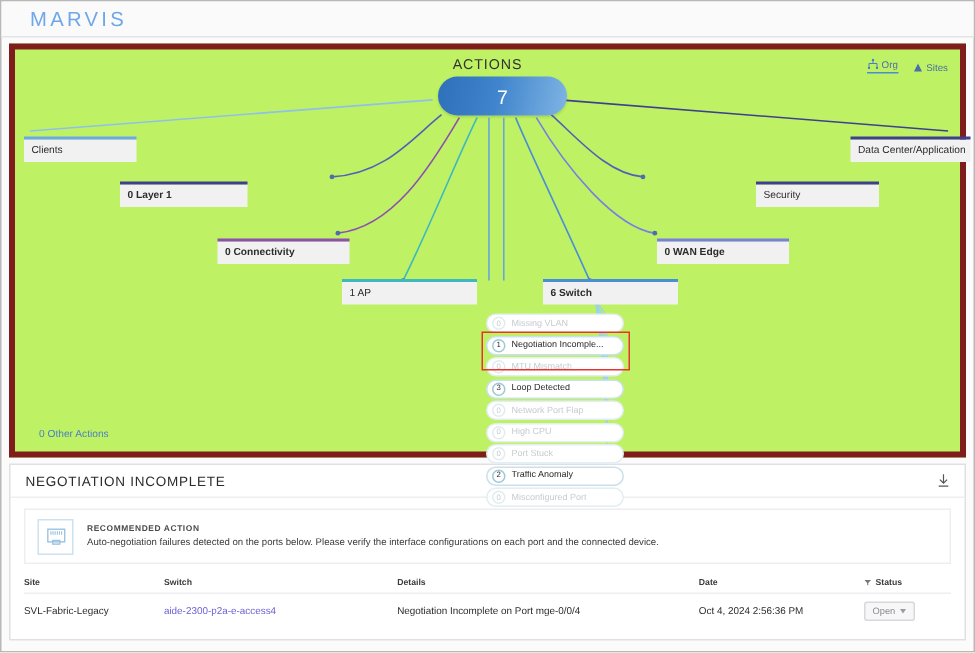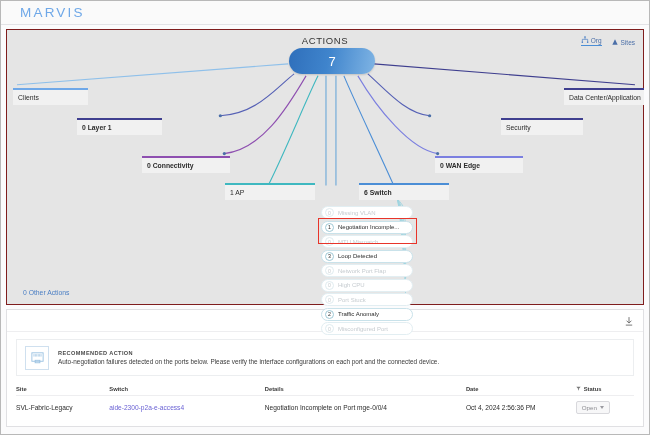--- a/index.html
+++ b/index.html
@@ -29,22 +29,22 @@
     letter-spacing: 2.2px;
     color: #6fa8e8;
     font-weight: 400;
   }
 
   
   .topo-card {
     position: relative;
     margin: 4px 5px 0 5px;
     height: 276px;
-    background: #e5e5e5;
-    border: 1px solid #7f1d1d;
+    background: #bef264;
+    border: 4px solid #7f1d1d;
   }
   .topo-svg { position: absolute; inset: 0; }
 
   .actions-title {
     position: absolute; left: 0; right: 0; top: 5px;
     text-align: center;
     font-size: 9.5px;
     letter-spacing: 0.6px;
     color: #333;
   }
@@ -361,20 +361,21 @@
       </div>
     </div>
 
     <div class="sel-box"></div>
 
     <div class="other-actions">0 Other Actions</div>
   </div>
 
   <div class="detail-card">
     <div class="detail-head">
+      <div class="detail-title">NEGOTIATION INCOMPLETE</div>
       <span class="dl-icon">
         <svg width="8" height="9" viewBox="0 0 10 11">
           <path d="M5 0 V7 M2 4.5 L5 7.5 L8 4.5 M1 10 H9" stroke="#555" stroke-width="1" fill="none"></path>
         </svg>
       </span>
     </div>
 
     <div class="rec-box">
       <div class="rj45">
         <svg width="15" height="15" viewBox="0 0 16 16">

